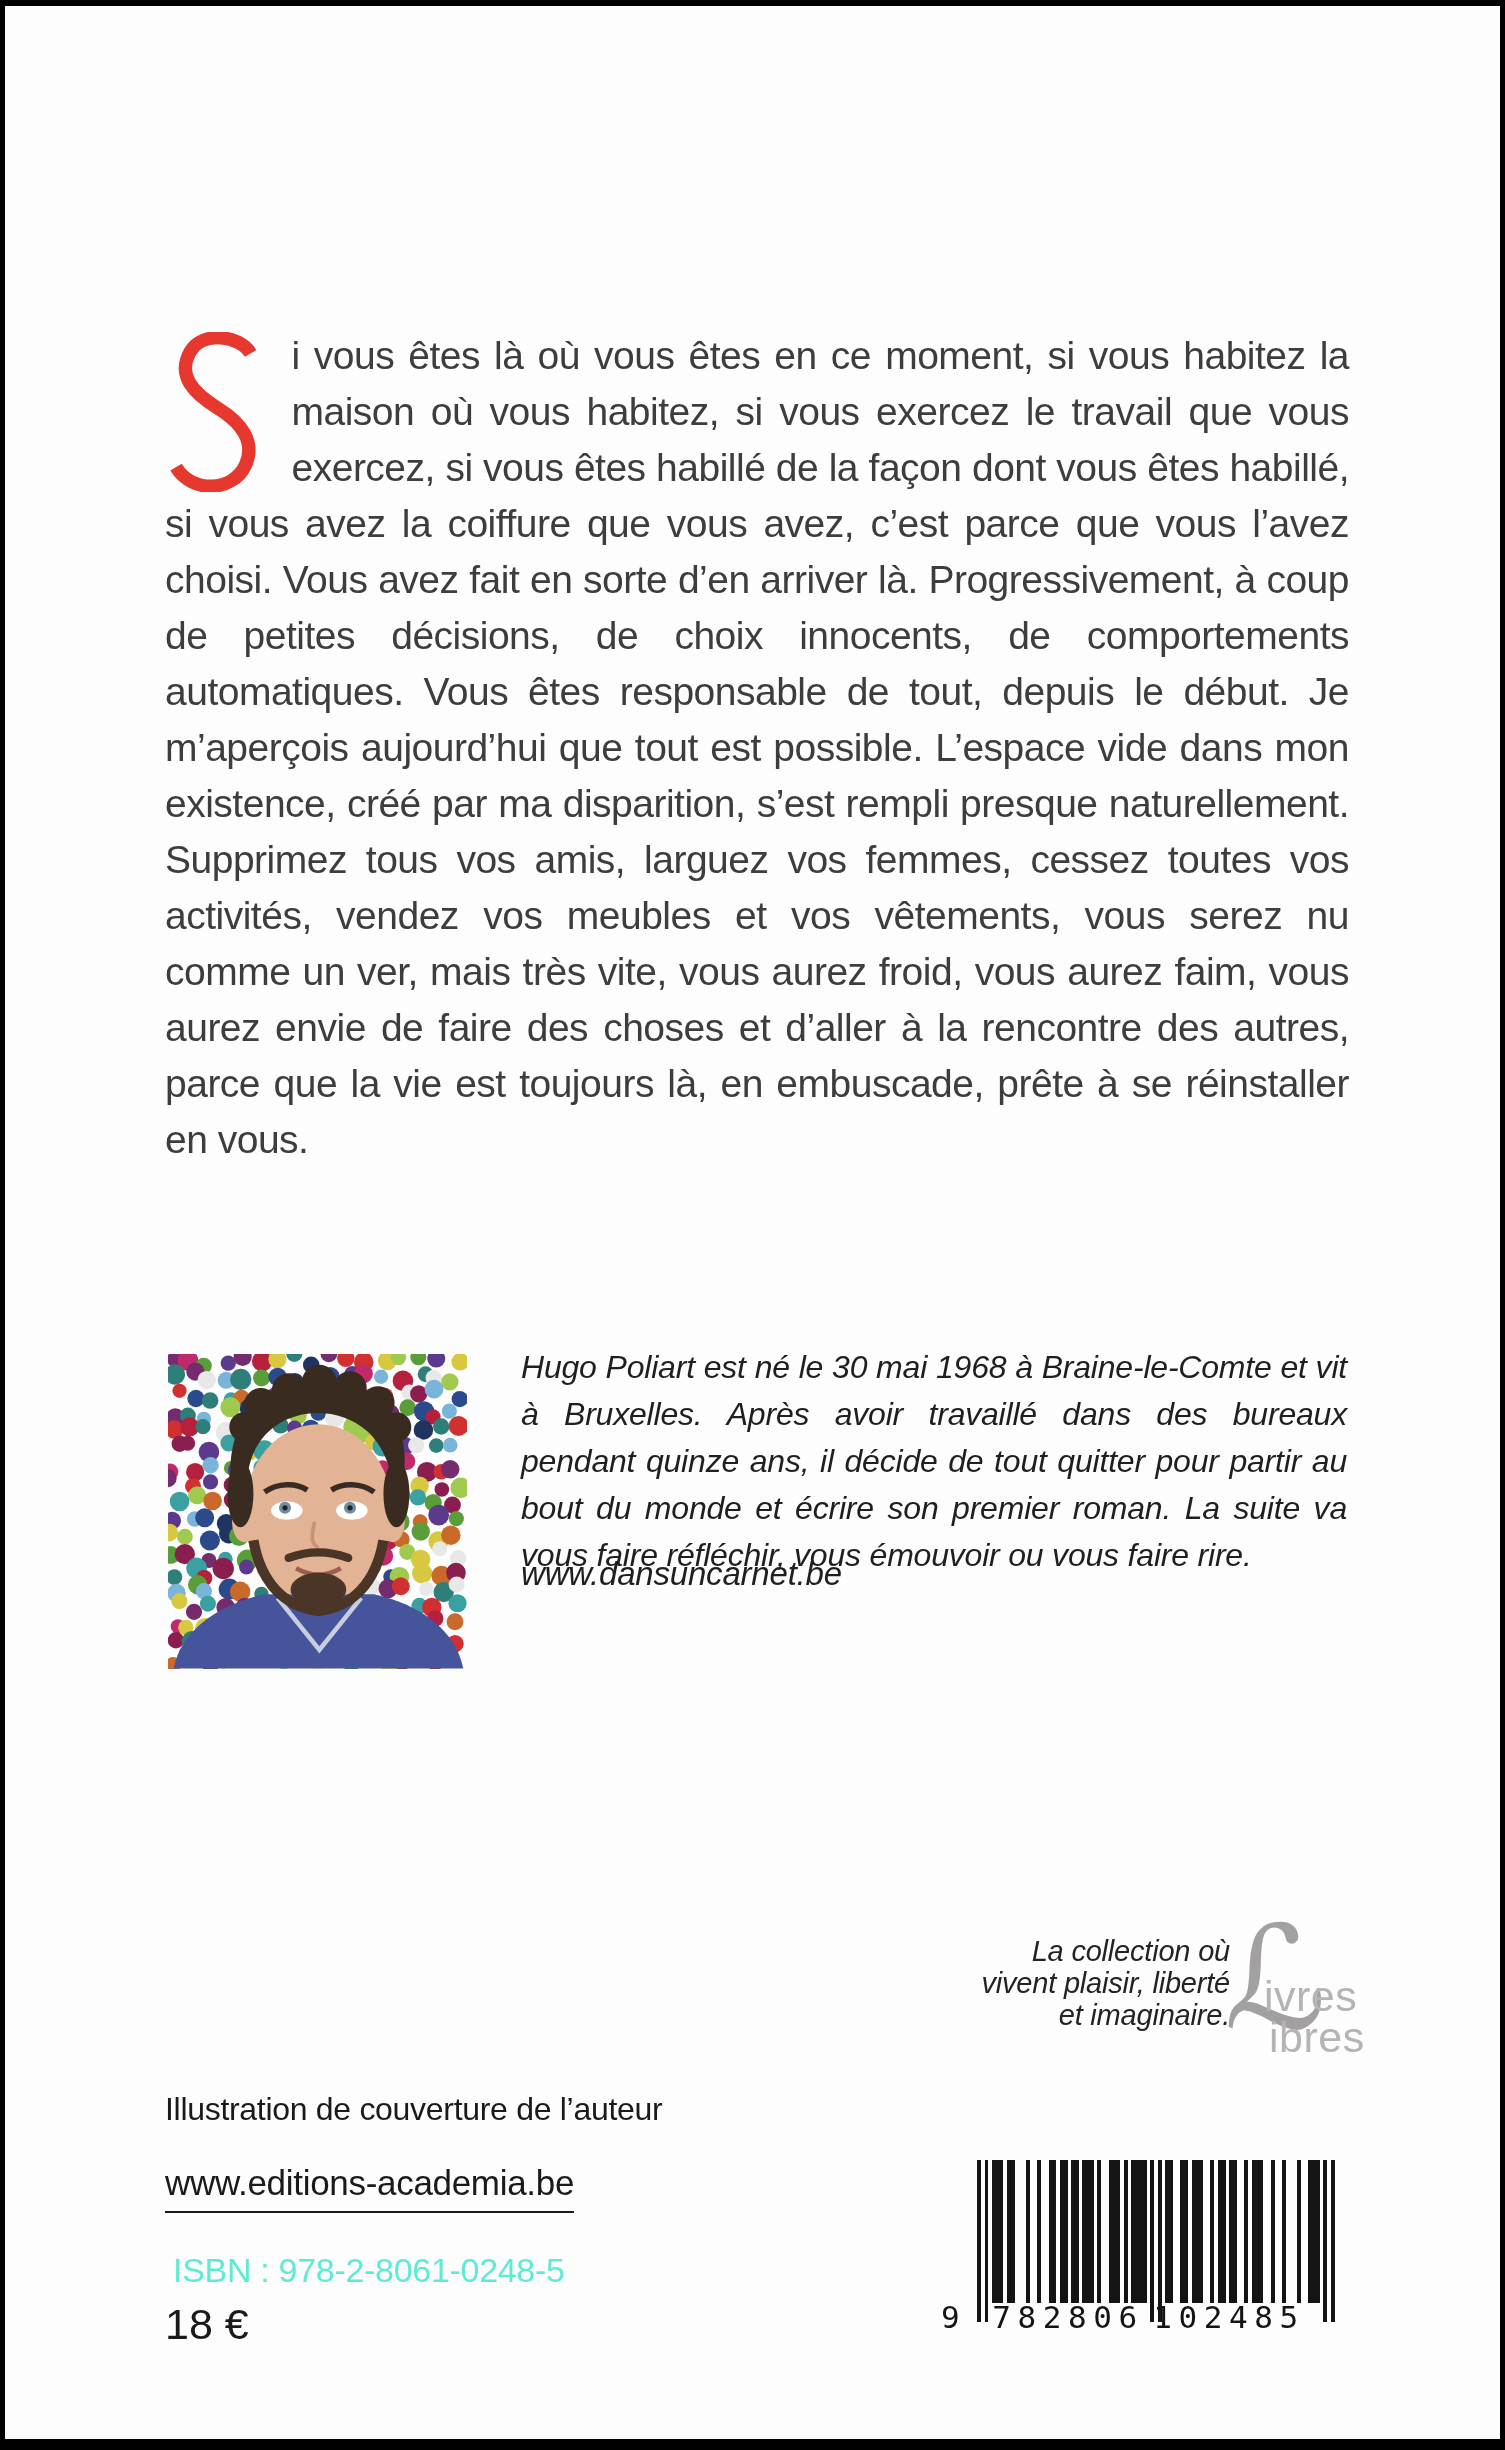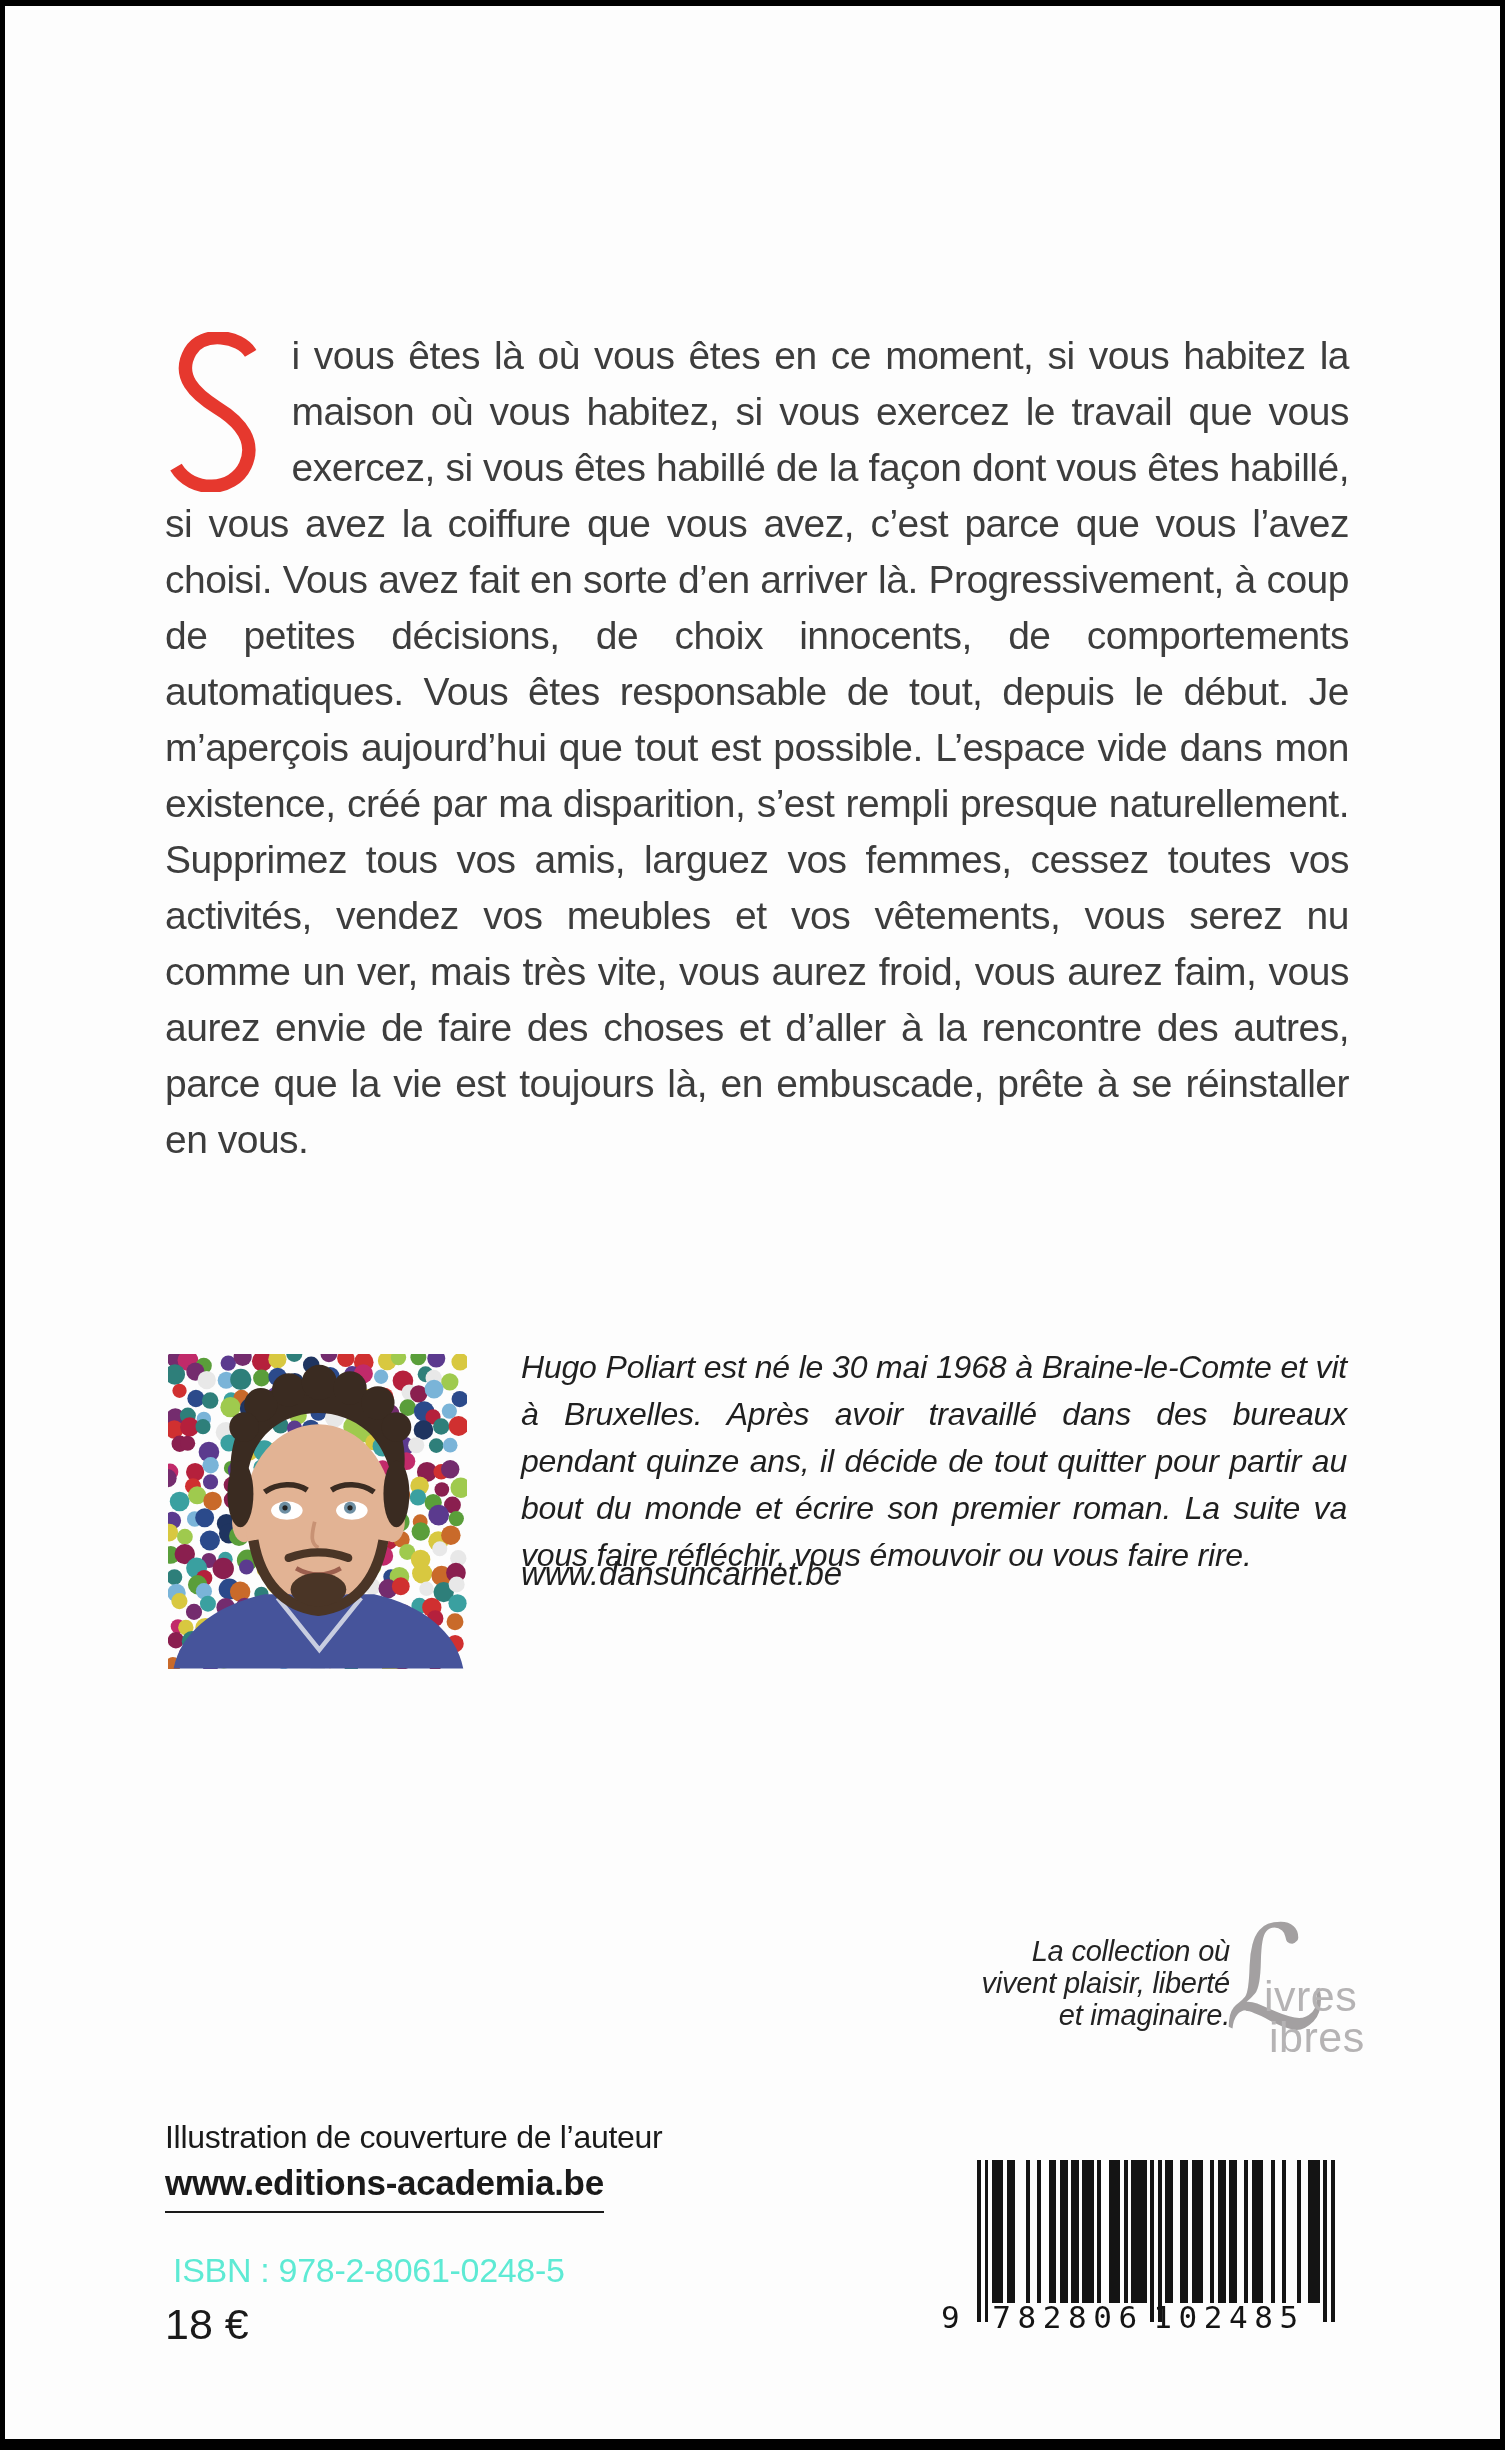--- a/index.html
+++ b/index.html
@@ -53,26 +53,26 @@
     font-size:143px;line-height:1;
   }
   .logo-word{
     position:absolute;font-size:43px;line-height:1;letter-spacing:0.5px;
   }
   .logo-word.top{left:40px;top:68px;}
   .logo-word.bottom{left:45px;top:109px;}
   
   .credit{
     position:absolute;left:165px;top:2091px;
-    font-size:32px;color:#1a1a1a;letter-spacing:-0.3px;margin-top:28px;
+    font-size:32px;color:#1a1a1a;letter-spacing:-0.3px;
   }
   .publisher-site{
     position:absolute;left:165px;top:2163px;
     font-size:35px;color:#1a1a1a;letter-spacing:-0.3px;
-    padding-bottom:7.5px;border-bottom:2.8px solid #1a1a1a;font-weight:bold;
+    padding-bottom:7.5px;border-bottom:2.8px solid #1a1a1a;
   }
   .isbn{
     position:absolute;left:165px;top:2251px;
     font-size:34px;color:#5eead4;letter-spacing:-0.3px;margin-left:8px;
   }
   .price{
     position:absolute;left:165px;top:2300px;
     font-size:43px;color:#1a1a1a;
   }
   

